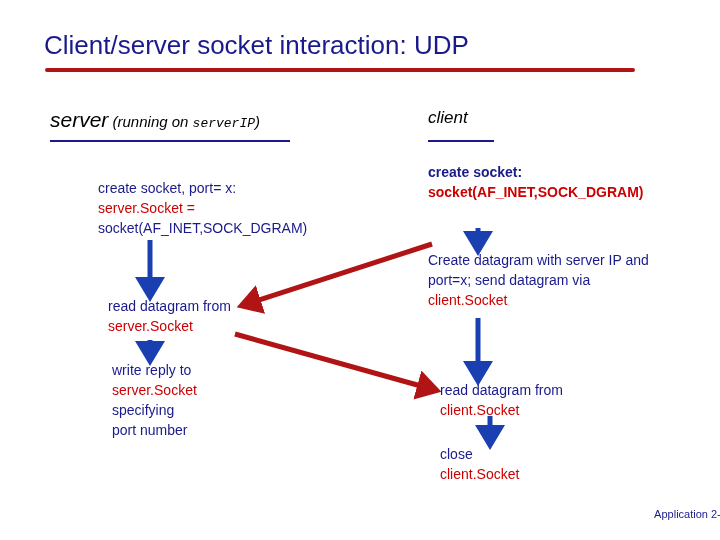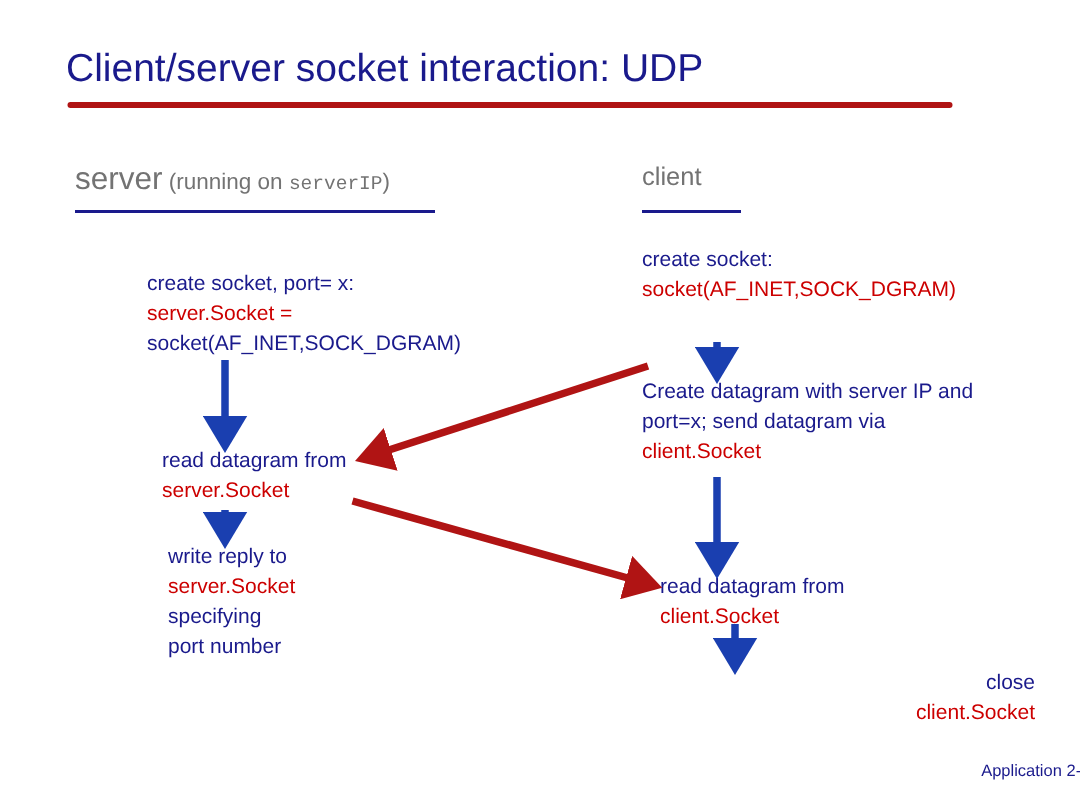--- a/index.html
+++ b/index.html
@@ -35,22 +35,23 @@
     left: 45px;
     top: 68px;
     width: 590px;
     height: 4px;
     background: #b01414;
     border-radius: 2px;
   }
   
   .col-head {
     position: absolute;
-    color: #737373;
+    color: #000000;
     white-space: nowrap;
+    font-style: italic;
   }
   .server-head {
     left: 50px;
     top: 108px;
     font-size: 21px;
   }
   .server-head .small {
     font-size: 15px;
   }
   .server-head .mono {
@@ -87,24 +88,24 @@
   }
   .tblock .red {
     color: #cc0000;
   }
   .tblock .navy {
     color: #1a1a8c;
   }
   #srv-create  { left: 66px;  top: 178px; width: 300px; margin-left: 32px; }
   #srv-read    { left: 108px; top: 296px; width: 220px; }
   #srv-write   { left: 112px; top: 360px; width: 200px; }
-  #cli-create  { left: 428px; top: 162px; width: 290px; }
+  #cli-create  { left: 428px; top: 162px; width: 290px; font-weight: bold; }
   #cli-send    { left: 428px; top: 250px; width: 290px; }
   #cli-read    { left: 440px; top: 380px; width: 250px; }
-  #cli-close   { left: 440px; top: 444px; width: 250px; text-align: right; }
+  #cli-close   { left: 440px; top: 444px; width: 250px; }
 
   
   .arrows {
     position: absolute;
     left: 0;
     top: 0;
     width: 720px;
     height: 540px;
     pointer-events: none;
   }

